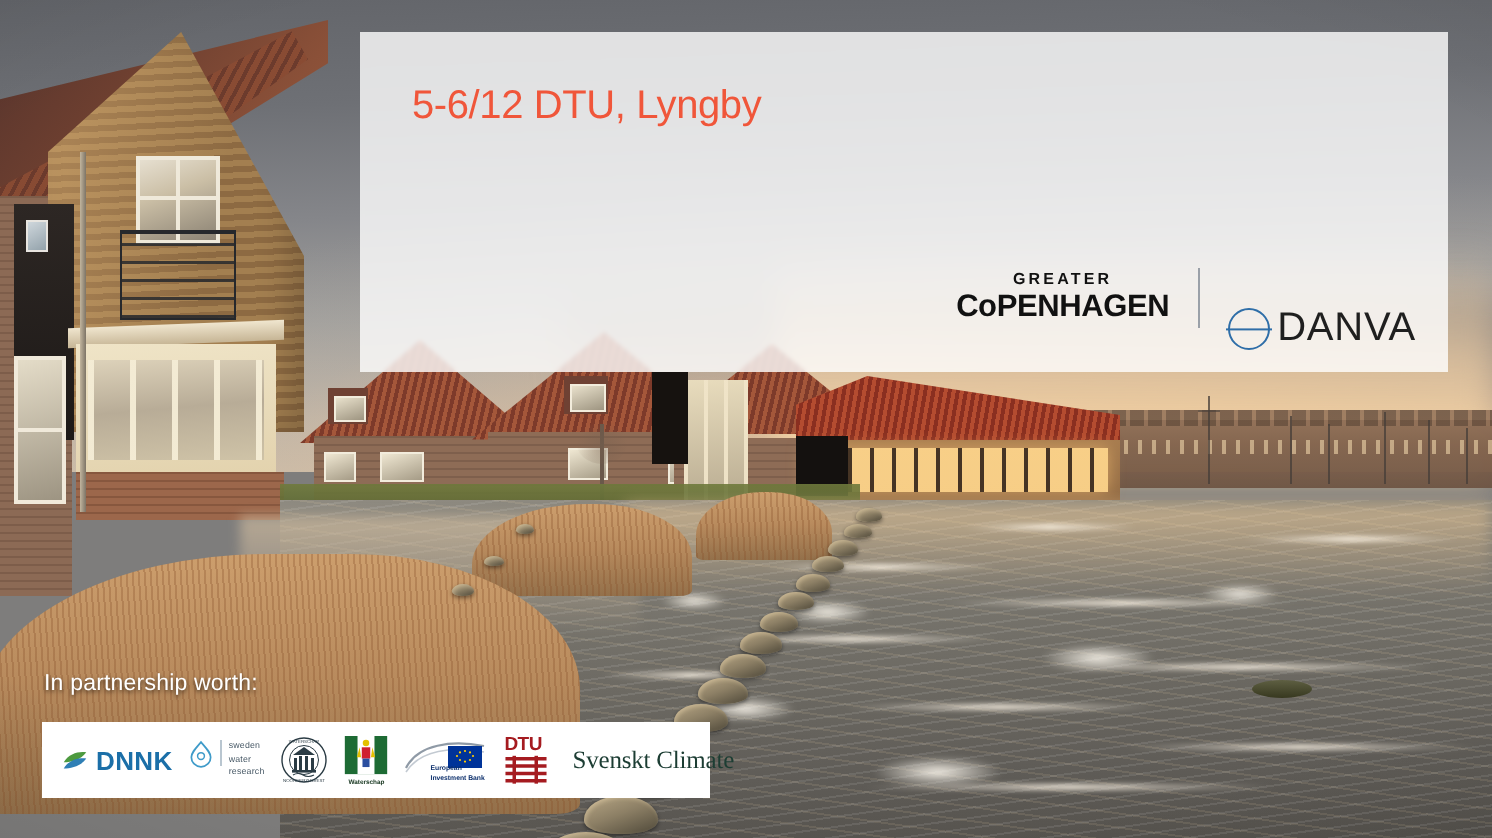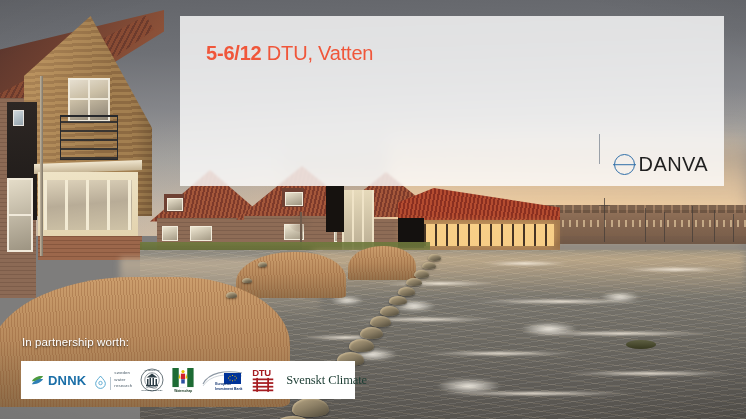--- a/index.html
+++ b/index.html
@@ -376,21 +376,21 @@
     line-height: 1.1;
     white-space: nowrap;
   }
   .dateline {
     margin-top: 10px;
     font-size: 20px;
     letter-spacing: -0.2px;
     color: #f0563a;
     white-space: nowrap;
   }
-  .dateline .d-bold { font-weight: bold; }
+  .dateline .d-bold { font-weight: normal; }
   .dateline .d-reg  { font-weight: normal; }
 
   
   .logos-lockup {
     position: absolute;
     right: 16px; bottom: 10px;
     display: flex;
     align-items: center;
     gap: 14px;
   }
@@ -444,21 +444,21 @@
     left: 21px; top: 361px;
     width: 334px; height: 38px;
     background: #ffffff;
     display: flex;
     align-items: center;
     padding: 0 9px;
     gap: 8px;
   }
   .plogo {
     display: flex;
-    align-items: flex-end;
+    align-items: flex-start;
     flex: none;
   }
 
   
   .dnnk-mark { width: 15px; height: 15px; position: relative; margin-right: 3px; }
   .dnnk-word {
     font-size: 13px; font-weight: bold; color: #1b6fa8;
     letter-spacing: .2px;
   }
   
@@ -626,26 +626,30 @@
 
     <div class="grade"></div>
   </div>
 
   <div class="overlay">
     <div class="overlay-inner">
 
 
 
       <div class="dateline">
-        <span class="d-bold">5-6/12</span><span class="d-reg"> DTU, Vatten</span>
+        <span class="d-bold">5-6/12</span><span class="d-reg"> DTU, Lyngby</span>
       </div>
     </div>
 
     <div class="logos-lockup">
 
+      <div class="gc-logo">
+        <div class="gc-greater">GREATER</div>
+        <div class="gc-copenhagen">CoPENHAGEN</div>
+      </div>
 
       <div class="lockup-divider"></div>
 
       <div class="danva-logo">
         <span class="danva-mark"></span>
         <span class="danva-word">DANVA</span>
       </div>
     </div>
   </div>
 

